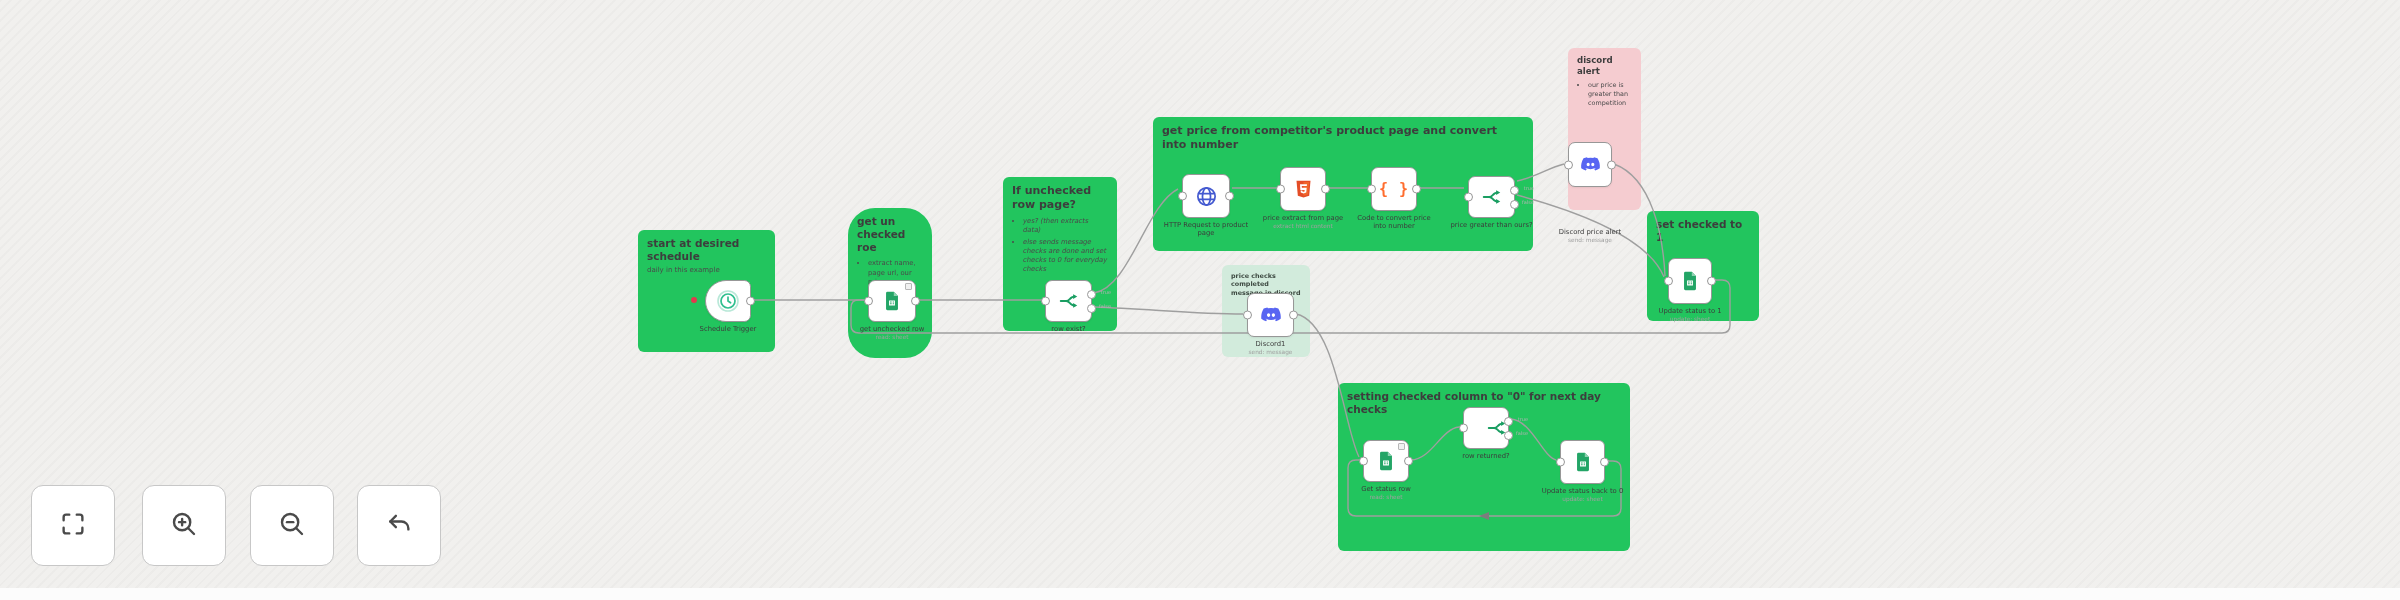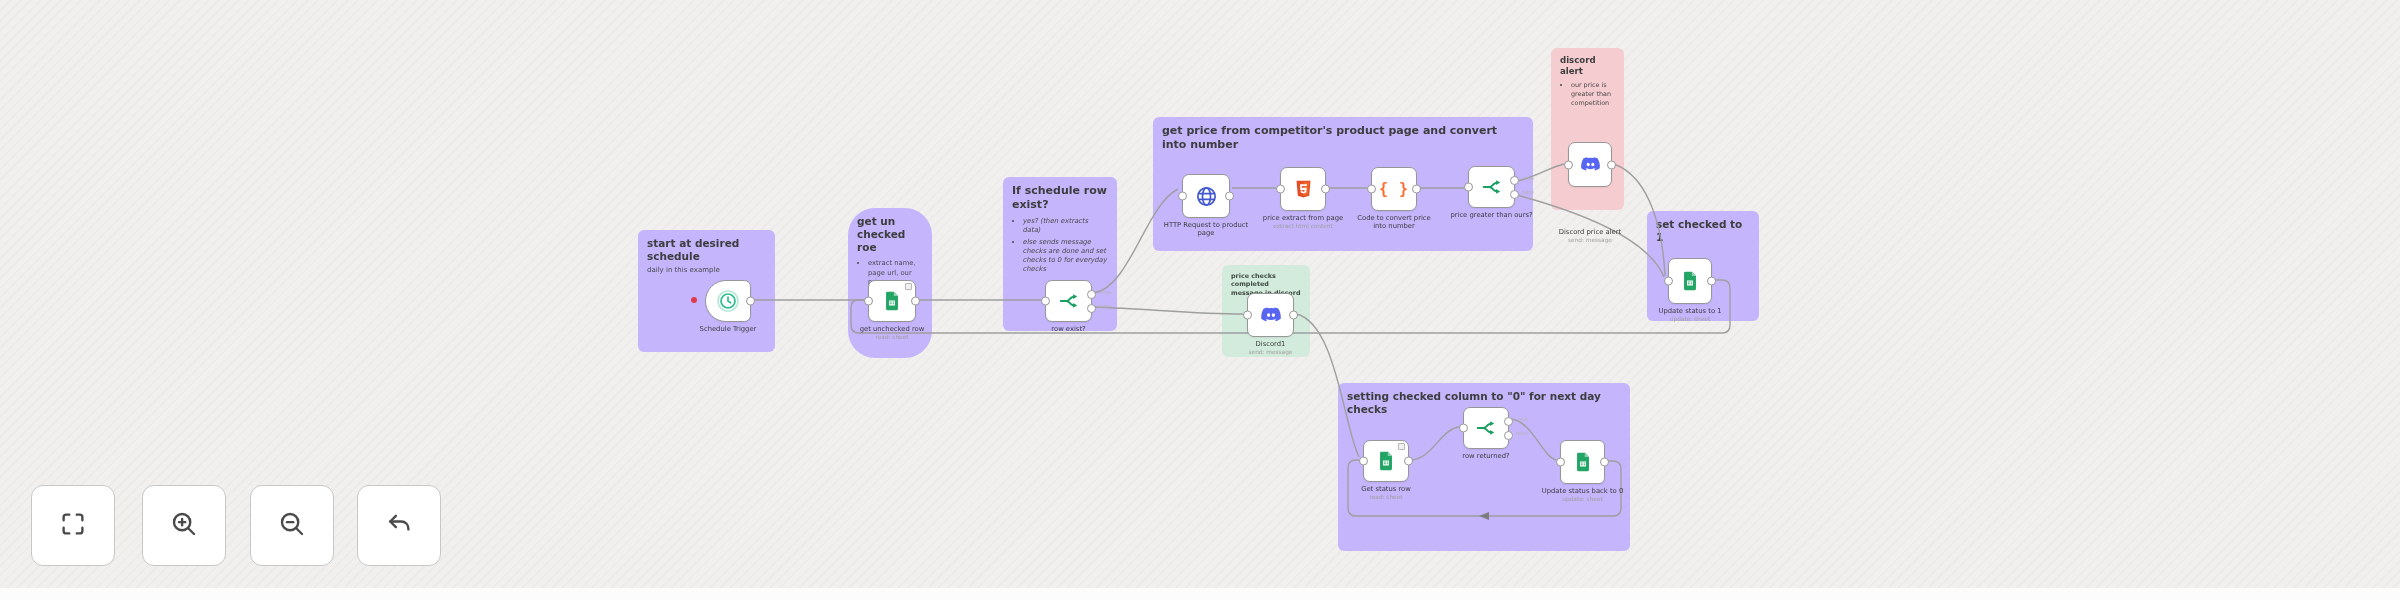--- a/index.html
+++ b/index.html
@@ -5,22 +5,22 @@
   html,body{margin:0;padding:0;}
   body{
     width:2400px;height:600px;position:relative;overflow:hidden;
     font-family:"DejaVu Sans","Liberation Sans",sans-serif;
     background-color:#f1f0ee;
     background-image:repeating-linear-gradient(135deg, rgba(0,0,0,0.018) 0px, rgba(0,0,0,0.018) 2px, transparent 2px, transparent 7px);
   }
   .bottom-strip{position:absolute;left:0;bottom:0;width:2400px;height:12px;background:#fcfcfc;}
   
   .note{position:absolute;border-radius:6px;padding:7px 9px;box-sizing:border-box;z-index:1;}
-  .note.yellow{background:#c4b5fd;}
-  .note.red{background:#f5ccd0;}
+  .note.yellow{background:#22c55e;}
+  .note.red{background:#f5ccd0;margin-left:17px;}
   .note.green{background:#d2ebdc;}
   .note-title{font-weight:bold;color:#3d3d3d;line-height:1.25;}
   .note-sub{font-size:7px;color:#4a4a4a;margin-top:3px;}
   .note ul{margin:5px 0 0 3px;padding-left:8px;color:#4a4a4a;}
   .note li{margin-bottom:3px;line-height:1.35;}
   
   svg.wires{position:absolute;left:0;top:0;z-index:2;}
   
   .node{position:absolute;background:#fff;border:1.3px solid #979797;border-radius:7px;
         display:flex;align-items:center;justify-content:center;z-index:3;
@@ -53,21 +53,21 @@
 </div>
 
 <div class="note yellow" style="left:848px;top:208px;width:84px;height:150px;border-radius:27px;">
   <div class="note-title" style="font-size:10.5px;">get un checked roe</div>
   <ul style="font-size:6.8px;">
     <li>extract name, page url, our price</li>
   </ul>
 </div>
 
 <div class="note yellow" style="left:1003px;top:177px;width:114px;height:154px;">
-  <div class="note-title" style="font-size:11px;">If schedule row exist?</div>
+  <div class="note-title" style="font-size:11px;">If unchecked row page?</div>
   <ul style="font-size:6.8px;font-style:italic;">
     <li>yes? (then extracts data)</li>
     <li>else sends message checks are done and set checks to 0 for everyday checks</li>
   </ul>
 </div>
 
 <div class="note yellow" style="left:1153px;top:117px;width:380px;height:134px;">
   <div class="note-title" style="font-size:11px;">get price from competitor's product page and convert into number</div>
 </div>
 
@@ -187,21 +187,21 @@
   </div>
 </div>
 
 <div class="node" style="left:1371px;top:167px;width:44px;height:42px;">
   <span class="port in"></span>
   <span class="icon code-glyph">{ }</span>
   <span class="port out"></span>
   <div class="node-label" style="width:86px;"><span>Code to convert price into number</span></div>
 </div>
 
-<div class="node" style="left:1468px;top:166px;width:45px;height:40px;">
+<div class="node" style="left:1468px;top:176px;width:45px;height:40px;">
   <span class="port in"></span>
   <span class="icon">
     <svg width="22" height="22" viewBox="0 0 24 24" fill="none" stroke="#1a9e62" stroke-width="2.1" stroke-linecap="round">
         <path d="M3 12h6c3 0 3.5-2.5 6-4 1-.6 2-.8 3-.8"></path>
         <path d="M9 12c3 0 3.5 2.5 6 4 1 .6 2 .8 3 .8"></path>
         <path d="M16.5 4.6L21 7.2l-4.5 2.6z" fill="#1a9e62" stroke="none"></path>
         <path d="M16.5 14.2L21 16.8l-4.5 2.6z" fill="#1a9e62" stroke="none"></path>
       </svg>
   </span>
   <span class="port out2a"></span>
@@ -265,21 +265,21 @@
         <path fill="#fff" d="M8.8 11.5h6.4v5.5H8.8zm1.1 1.1v1h1.7v-1zm2.9 0v1h1.3v-1zm-2.9 1.9v1h1.7v-1zm2.9 0v1h1.3v-1z"></path>
       </svg>
   </span>
   <span class="port out"></span>
   <div class="node-label" style="width:80px;">
     <span>Get status row</span>
     <div class="node-sublabel">read: sheet</div>
   </div>
 </div>
 
-<div class="node" style="left:1463px;top:407px;width:44px;height:40px;">
+<div class="node" style="left:1463px;top:407px;width:44px;height:40px;justify-content:flex-end;">
   <span class="port in"></span>
   <span class="icon">
     <svg width="22" height="22" viewBox="0 0 24 24" fill="none" stroke="#1a9e62" stroke-width="2.1" stroke-linecap="round">
         <path d="M3 12h6c3 0 3.5-2.5 6-4 1-.6 2-.8 3-.8"></path>
         <path d="M9 12c3 0 3.5 2.5 6 4 1 .6 2 .8 3 .8"></path>
         <path d="M16.5 4.6L21 7.2l-4.5 2.6z" fill="#1a9e62" stroke="none"></path>
         <path d="M16.5 14.2L21 16.8l-4.5 2.6z" fill="#1a9e62" stroke="none"></path>
       </svg>
   </span>
   <span class="port out2a"></span>

